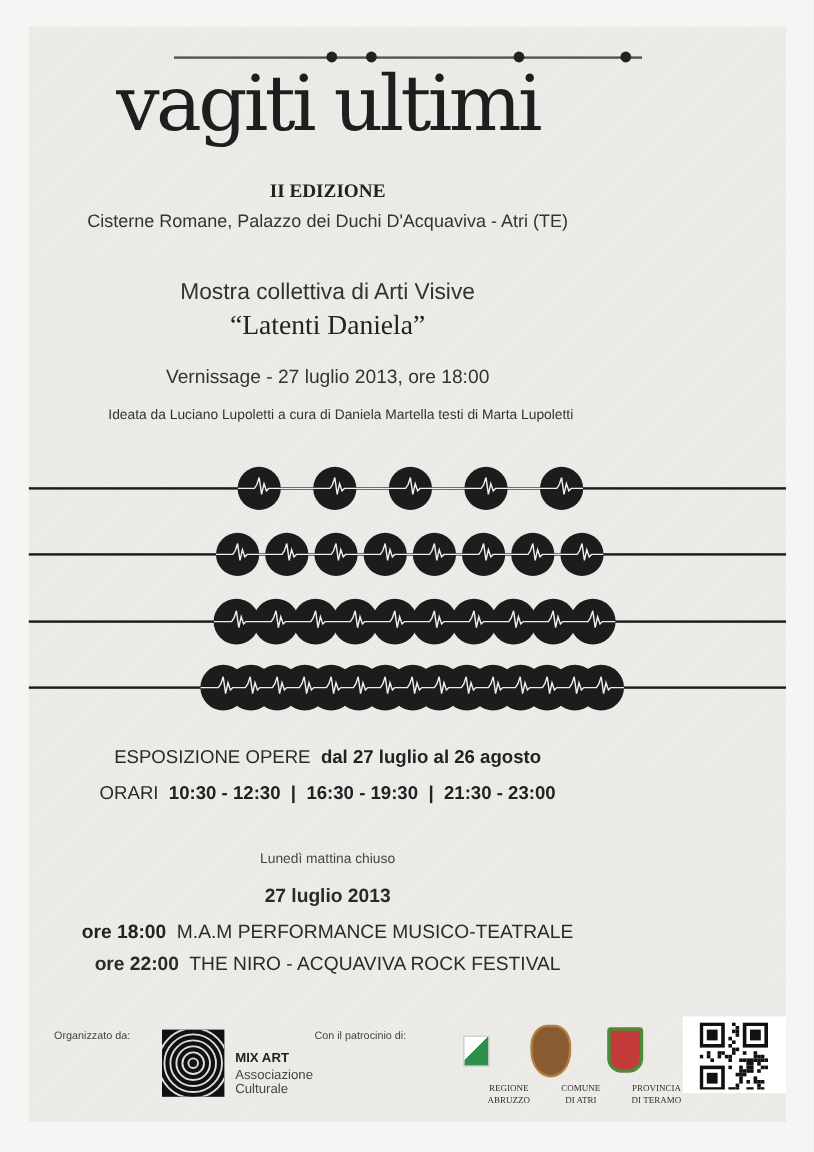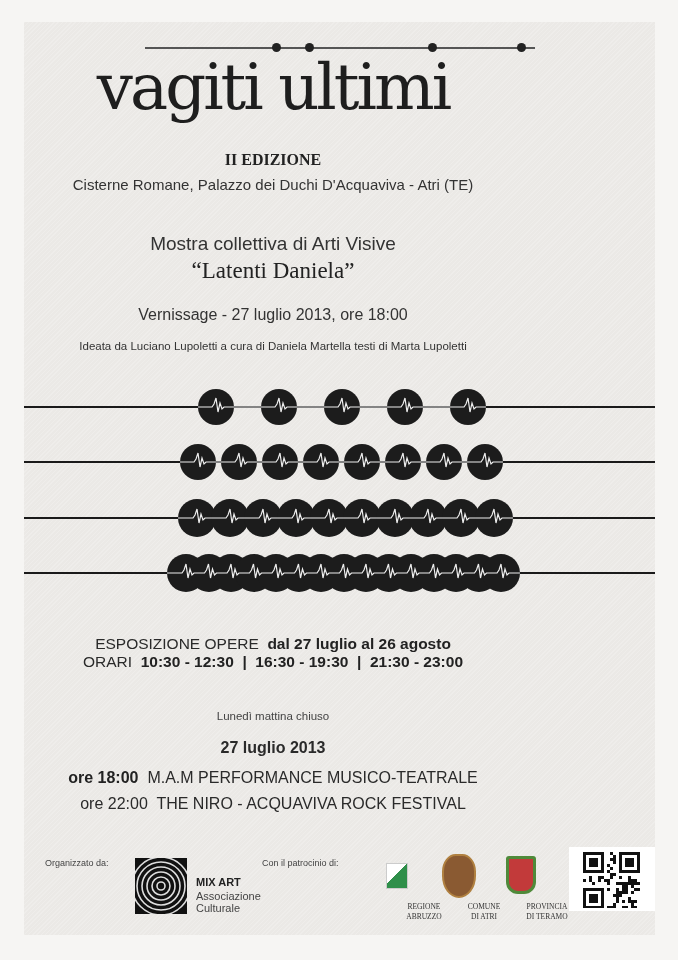--- a/index.html
+++ b/index.html
@@ -9,25 +9,25 @@
        background-image:repeating-linear-gradient(135deg,rgba(255,255,255,0.18) 0 1px,rgba(0,0,0,0) 1px 3px);}
   .abs{position:absolute;left:0;width:546px;text-align:center;}
   .title-line{position:absolute;left:145px;top:47px;width:390px;height:2px;background:#555;}
   .tdot{position:absolute;width:9px;height:9px;border-radius:50%;background:#222;top:43px;}
   .title{top:52px;font-family:"DejaVu Serif",serif;font-size:64px;letter-spacing:-3px;color:#1e1e1e;line-height:70px;font-weight:normal;}
   .edition{top:151px;font-family:"Liberation Serif",serif;font-weight:bold;font-size:16px;color:#222;}
   .venue{top:176px;font-size:15px;color:#333;}
   .mostra{top:233px;font-size:19px;color:#333;}
   .latenti{top:258px;font-family:"Liberation Serif",serif;font-size:23px;color:#222;}
   .vern{top:306px;font-size:16px;color:#333;}
-  .ideata{top:340px;font-size:11.5px;color:#333;}
+  .ideata{top:340px;font-size:11.5px;color:#333;margin-left:11px;}
   .row{position:absolute;left:24px;width:631px;height:2px;background:#1a1a1a;}
   .circ{position:absolute;border-radius:50%;background:#1c1c1c;}
   .pulse{position:absolute;}
-  .expo{top:623px;font-size:15.5px;margin-top:12px;}
+  .expo{top:623px;font-size:15.5px;}
   .expo b,.orari b,.ore b{font-weight:bold;color:#222;}
   .orari{top:653px;font-size:15.5px;}
   .chiuso{top:686px;font-size:11.5px;color:#444;margin-top:24px;}
   .date{top:739px;font-size:16px;font-weight:bold;}
   .ore{top:769px;font-size:16px;}
   .ore2{top:795px;font-size:16px;}
   .small{position:absolute;font-size:9px;color:#444;}
   .logo-label{position:absolute;font-family:"Liberation Serif",serif;font-size:7.5px;color:#333;text-align:center;line-height:10px;margin-left:27px;}
 </style>
 </head>
@@ -115,21 +115,21 @@
   <b style="white-space:pre">10:30 - 12:30  |  16:30 - 19:30  |  21:30 - 23:00</b>
 </div>
 <div class="abs chiuso">Lunedì mattina chiuso</div>
 
 <div class="abs date">27 luglio 2013</div>
 <div class="abs ore">
   <b>ore 18:00</b>&nbsp;
   <span>M.A.M PERFORMANCE MUSICO-TEATRALE</span>
 </div>
 <div class="abs ore2">
-  <b style="font-weight:normal">ore 22:00</b>&nbsp;
+  <b style="font-weight:bold">ore 22:00</b>&nbsp;
   <span>THE NIRO - ACQUAVIVA ROCK FESTIVAL</span>
 </div>
 
 <div class="small" style="left:45px;top:858px">Organizzato da:</div>
 <div style="position:absolute;left:135px;top:858px;width:52px;height:56px;background:#111;overflow:hidden">
   <svg width="52" height="56" viewBox="0 0 52 56">
       <g fill="none" stroke="#ddd" stroke-width="1.6">
     <circle cx="26" cy="28" r="4"></circle>
         <circle cx="26" cy="28" r="9"></circle>
         <circle cx="26" cy="28" r="14"></circle>

